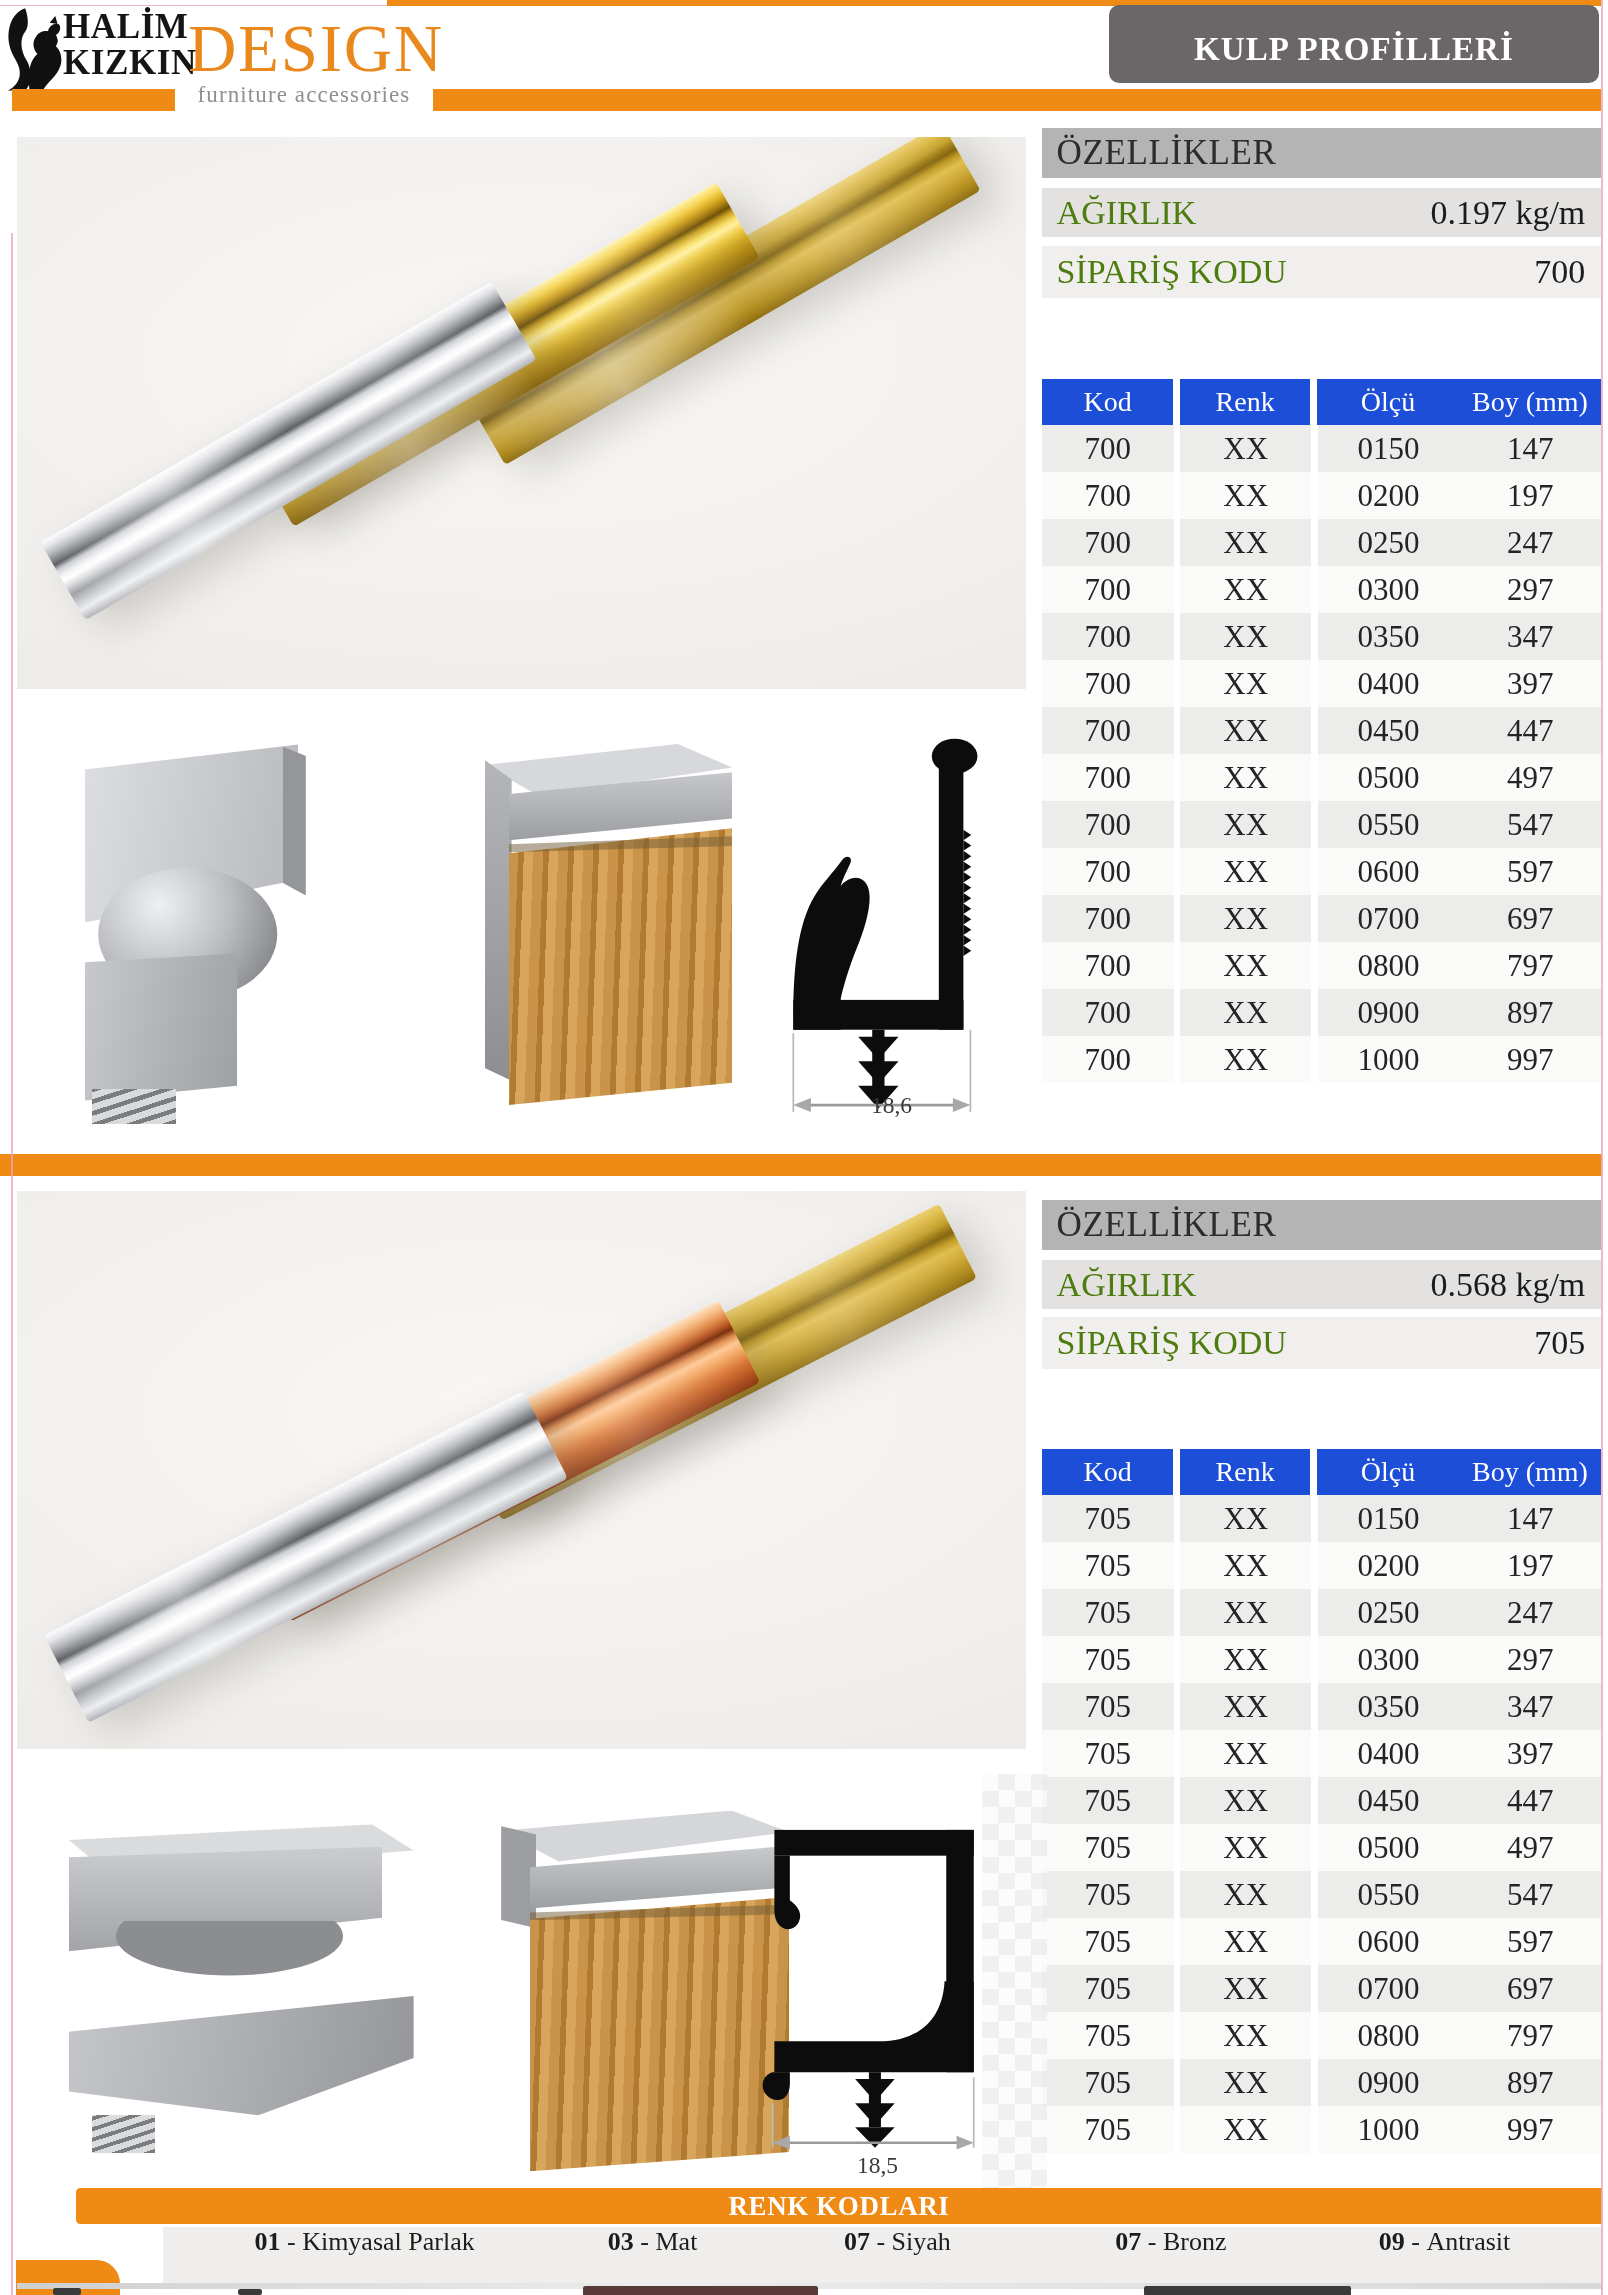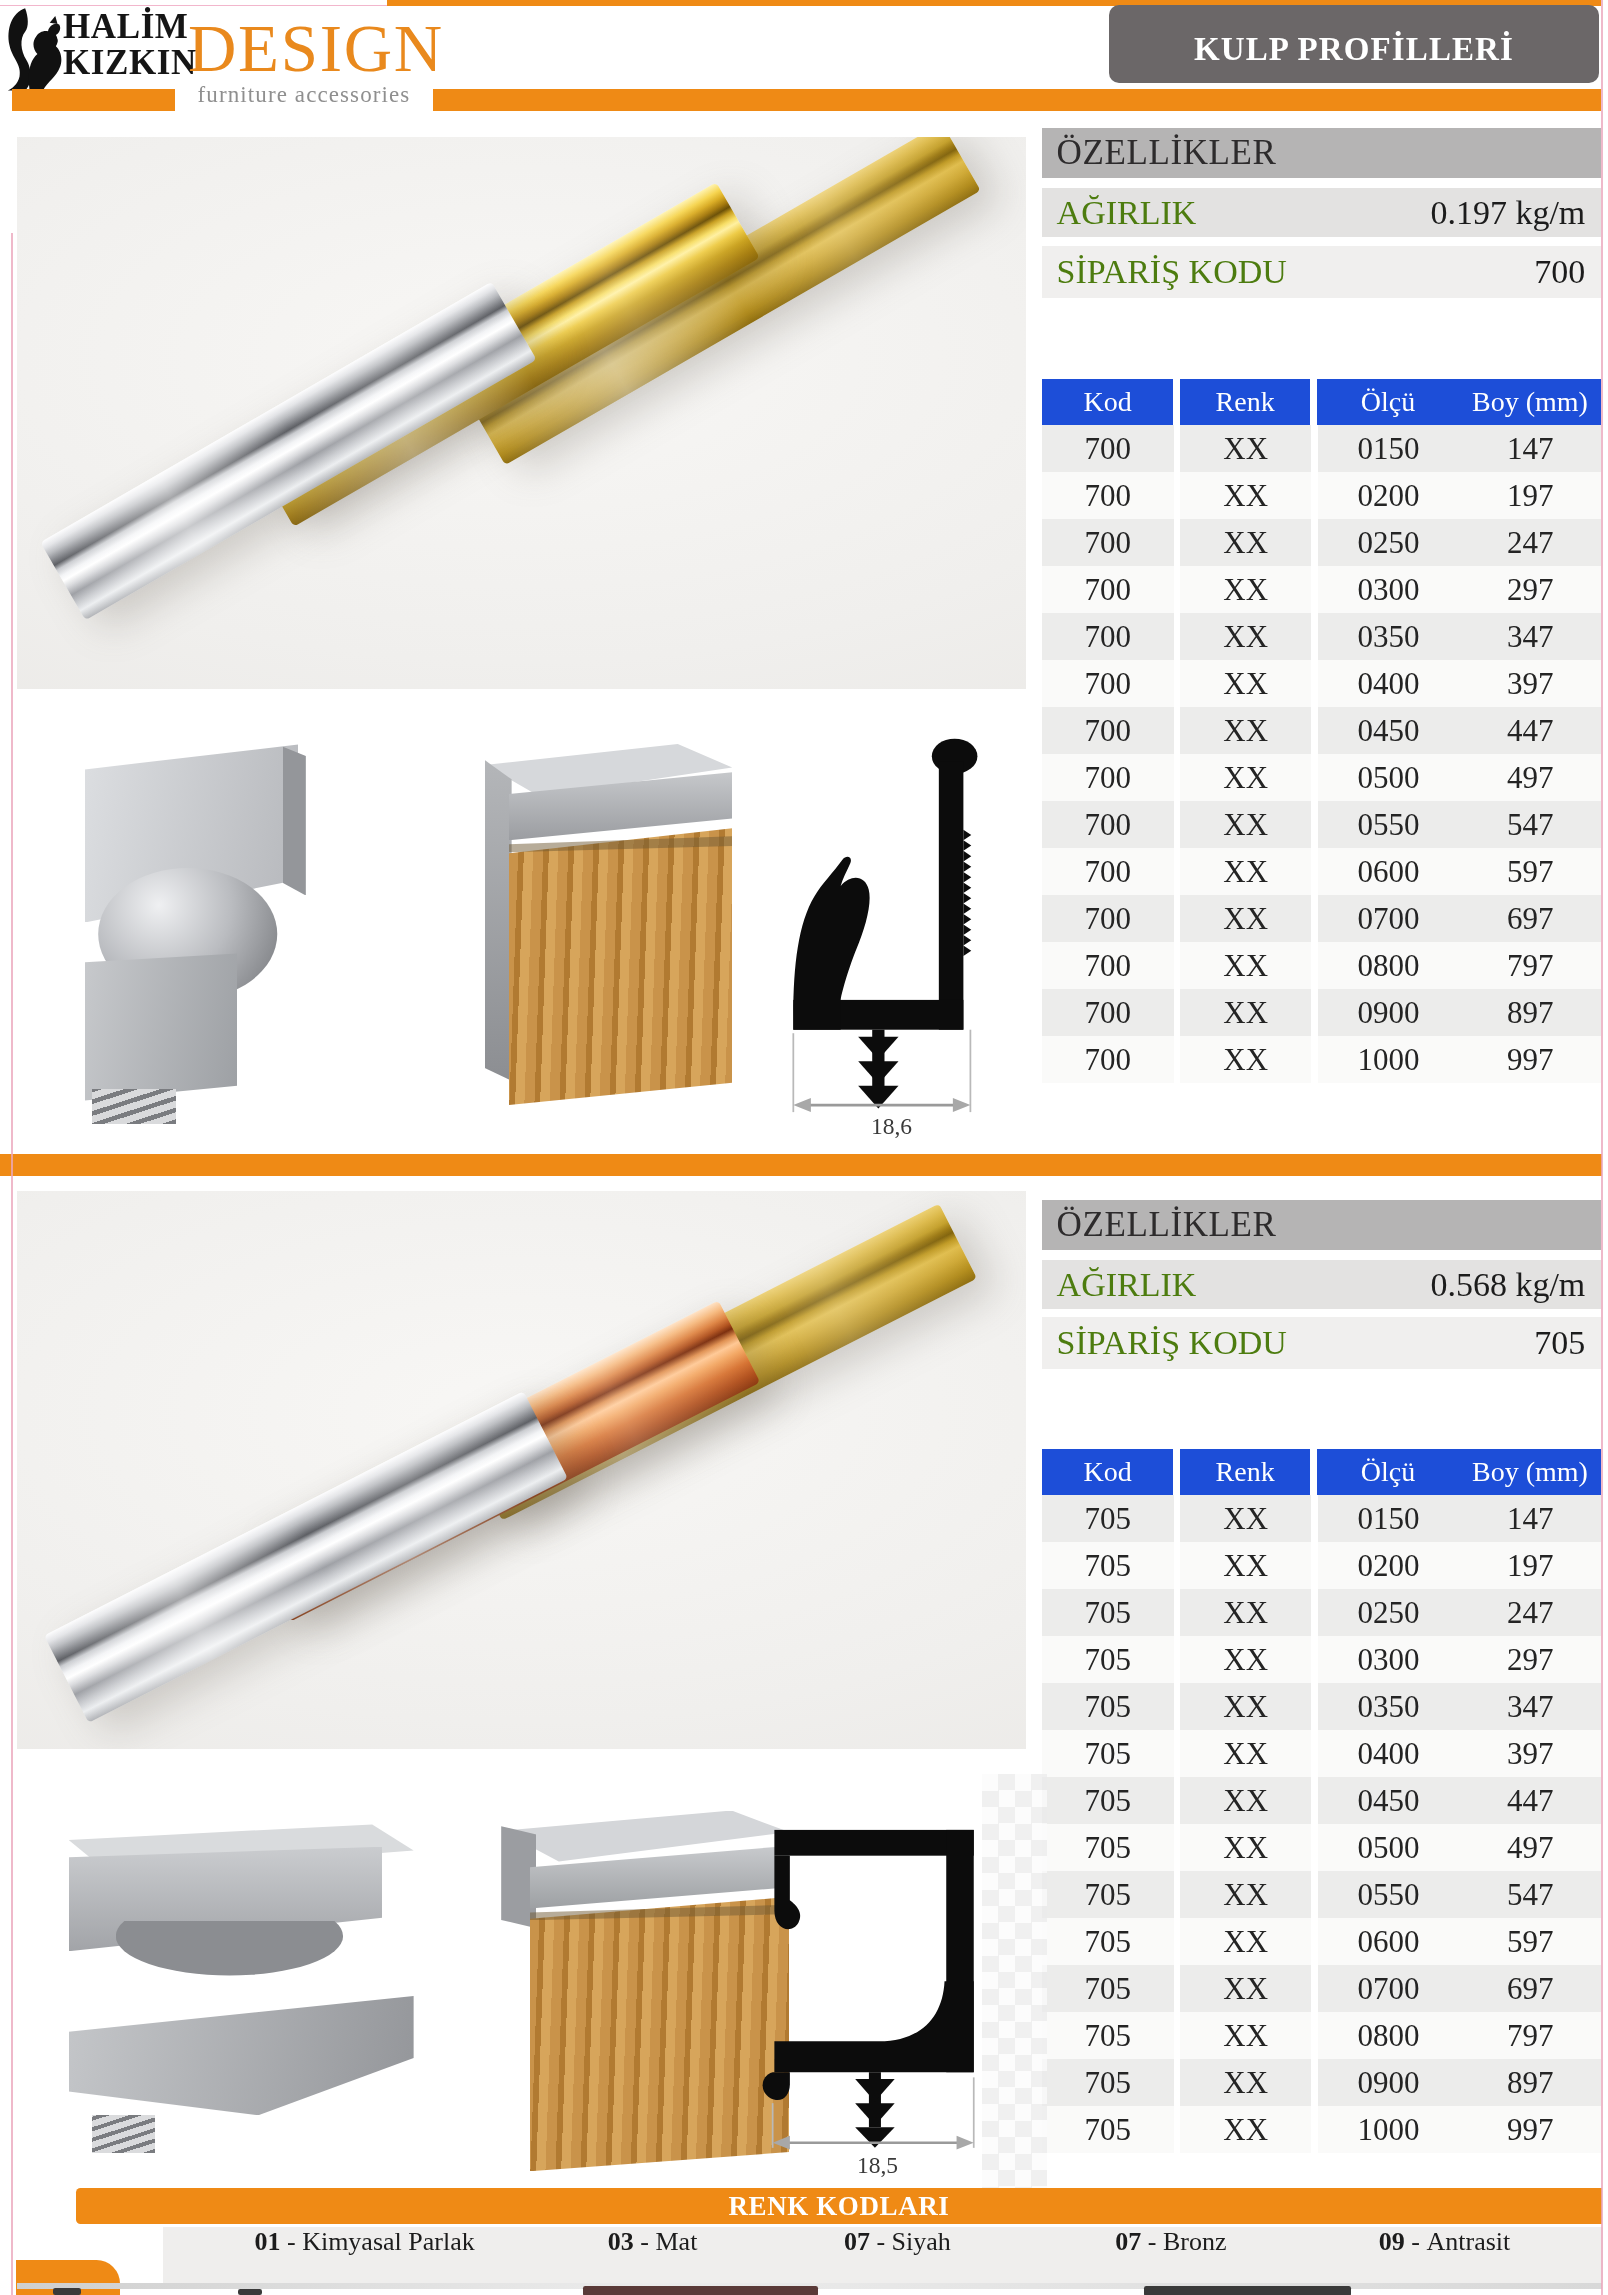--- a/index.html
+++ b/index.html
@@ -276,21 +276,21 @@
       <rect x="128" y="346" width="14" height="76" fill="#0c0c0c"></rect>
       <polygon points="112,354 158,354 135,380" fill="#0c0c0c"></polygon>
       <polygon points="112,382 158,382 135,408" fill="#0c0c0c"></polygon>
       <polygon points="112,410 158,410 135,436" fill="#0c0c0c"></polygon>
       <line x1="38" y1="350" x2="38" y2="440" stroke="#b9b9b9" stroke-width="2"></line>
       <line x1="240" y1="346" x2="240" y2="440" stroke="#b9b9b9" stroke-width="2"></line>
       <line x1="52" y1="432" x2="226" y2="432" stroke="#9a9a9a" stroke-width="3"></line>
       <polygon points="38,432 58,424 58,440" fill="#a8a8a8"></polygon>
       <polygon points="240,432 220,424 220,440" fill="#a8a8a8"></polygon>
     </svg>
-    <div class="dim-label" style="top:387px;">18,6</div>
+    <div class="dim-label" style="top:366px;">18,6</div>
   </div>
 
   <div class="abs" style="left:0;top:1154px;width:1602px;height:22.4px;background:#EF8A15;"></div>
 
   <div class="abs photo" style="left:17px;top:1191px;width:1009px;height:558px;">
     <div class="bar gold-matte" style="left:437px;top:129px;width:533px;height:84px;transform:rotate(-27deg);"></div>
     <div class="bar copper" style="left:224px;top:224px;width:527px;height:92px;transform:rotate(-27deg);"></div>
     <div class="bar chrome" style="left:19.6px;top:317px;width:538px;height:98px;transform:rotate(-27deg);"></div>
   </div>
 

